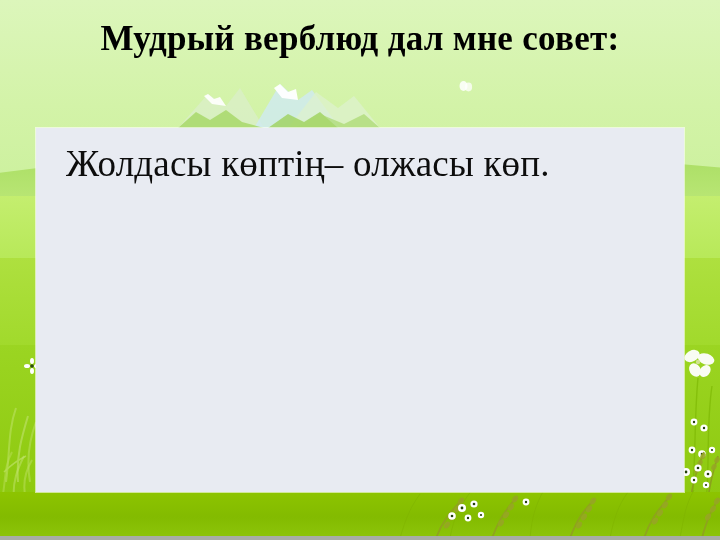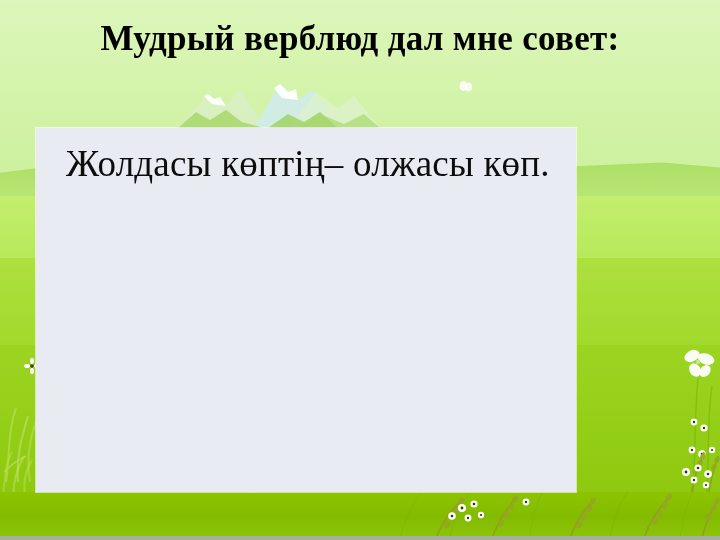--- a/index.html
+++ b/index.html
@@ -74,21 +74,21 @@
   
   .grass-tuft {
     position: absolute;
     opacity: .45;
   }
 
   
   .content-box {
     position: absolute;
     left: 36px; top: 128px;
-    width: 540px; height: 364px;
+    width: 648px; height: 364px;
     background: #e8ebf2;
     box-shadow: 0 0 0 1px rgba(255,255,255,.6);
   }
   .box-line {
     color: #0d0d0d;
     font-family: "Liberation Serif", "DejaVu Serif", serif;
     font-weight: 400;
     white-space: nowrap;
   }
   .line-1 {

